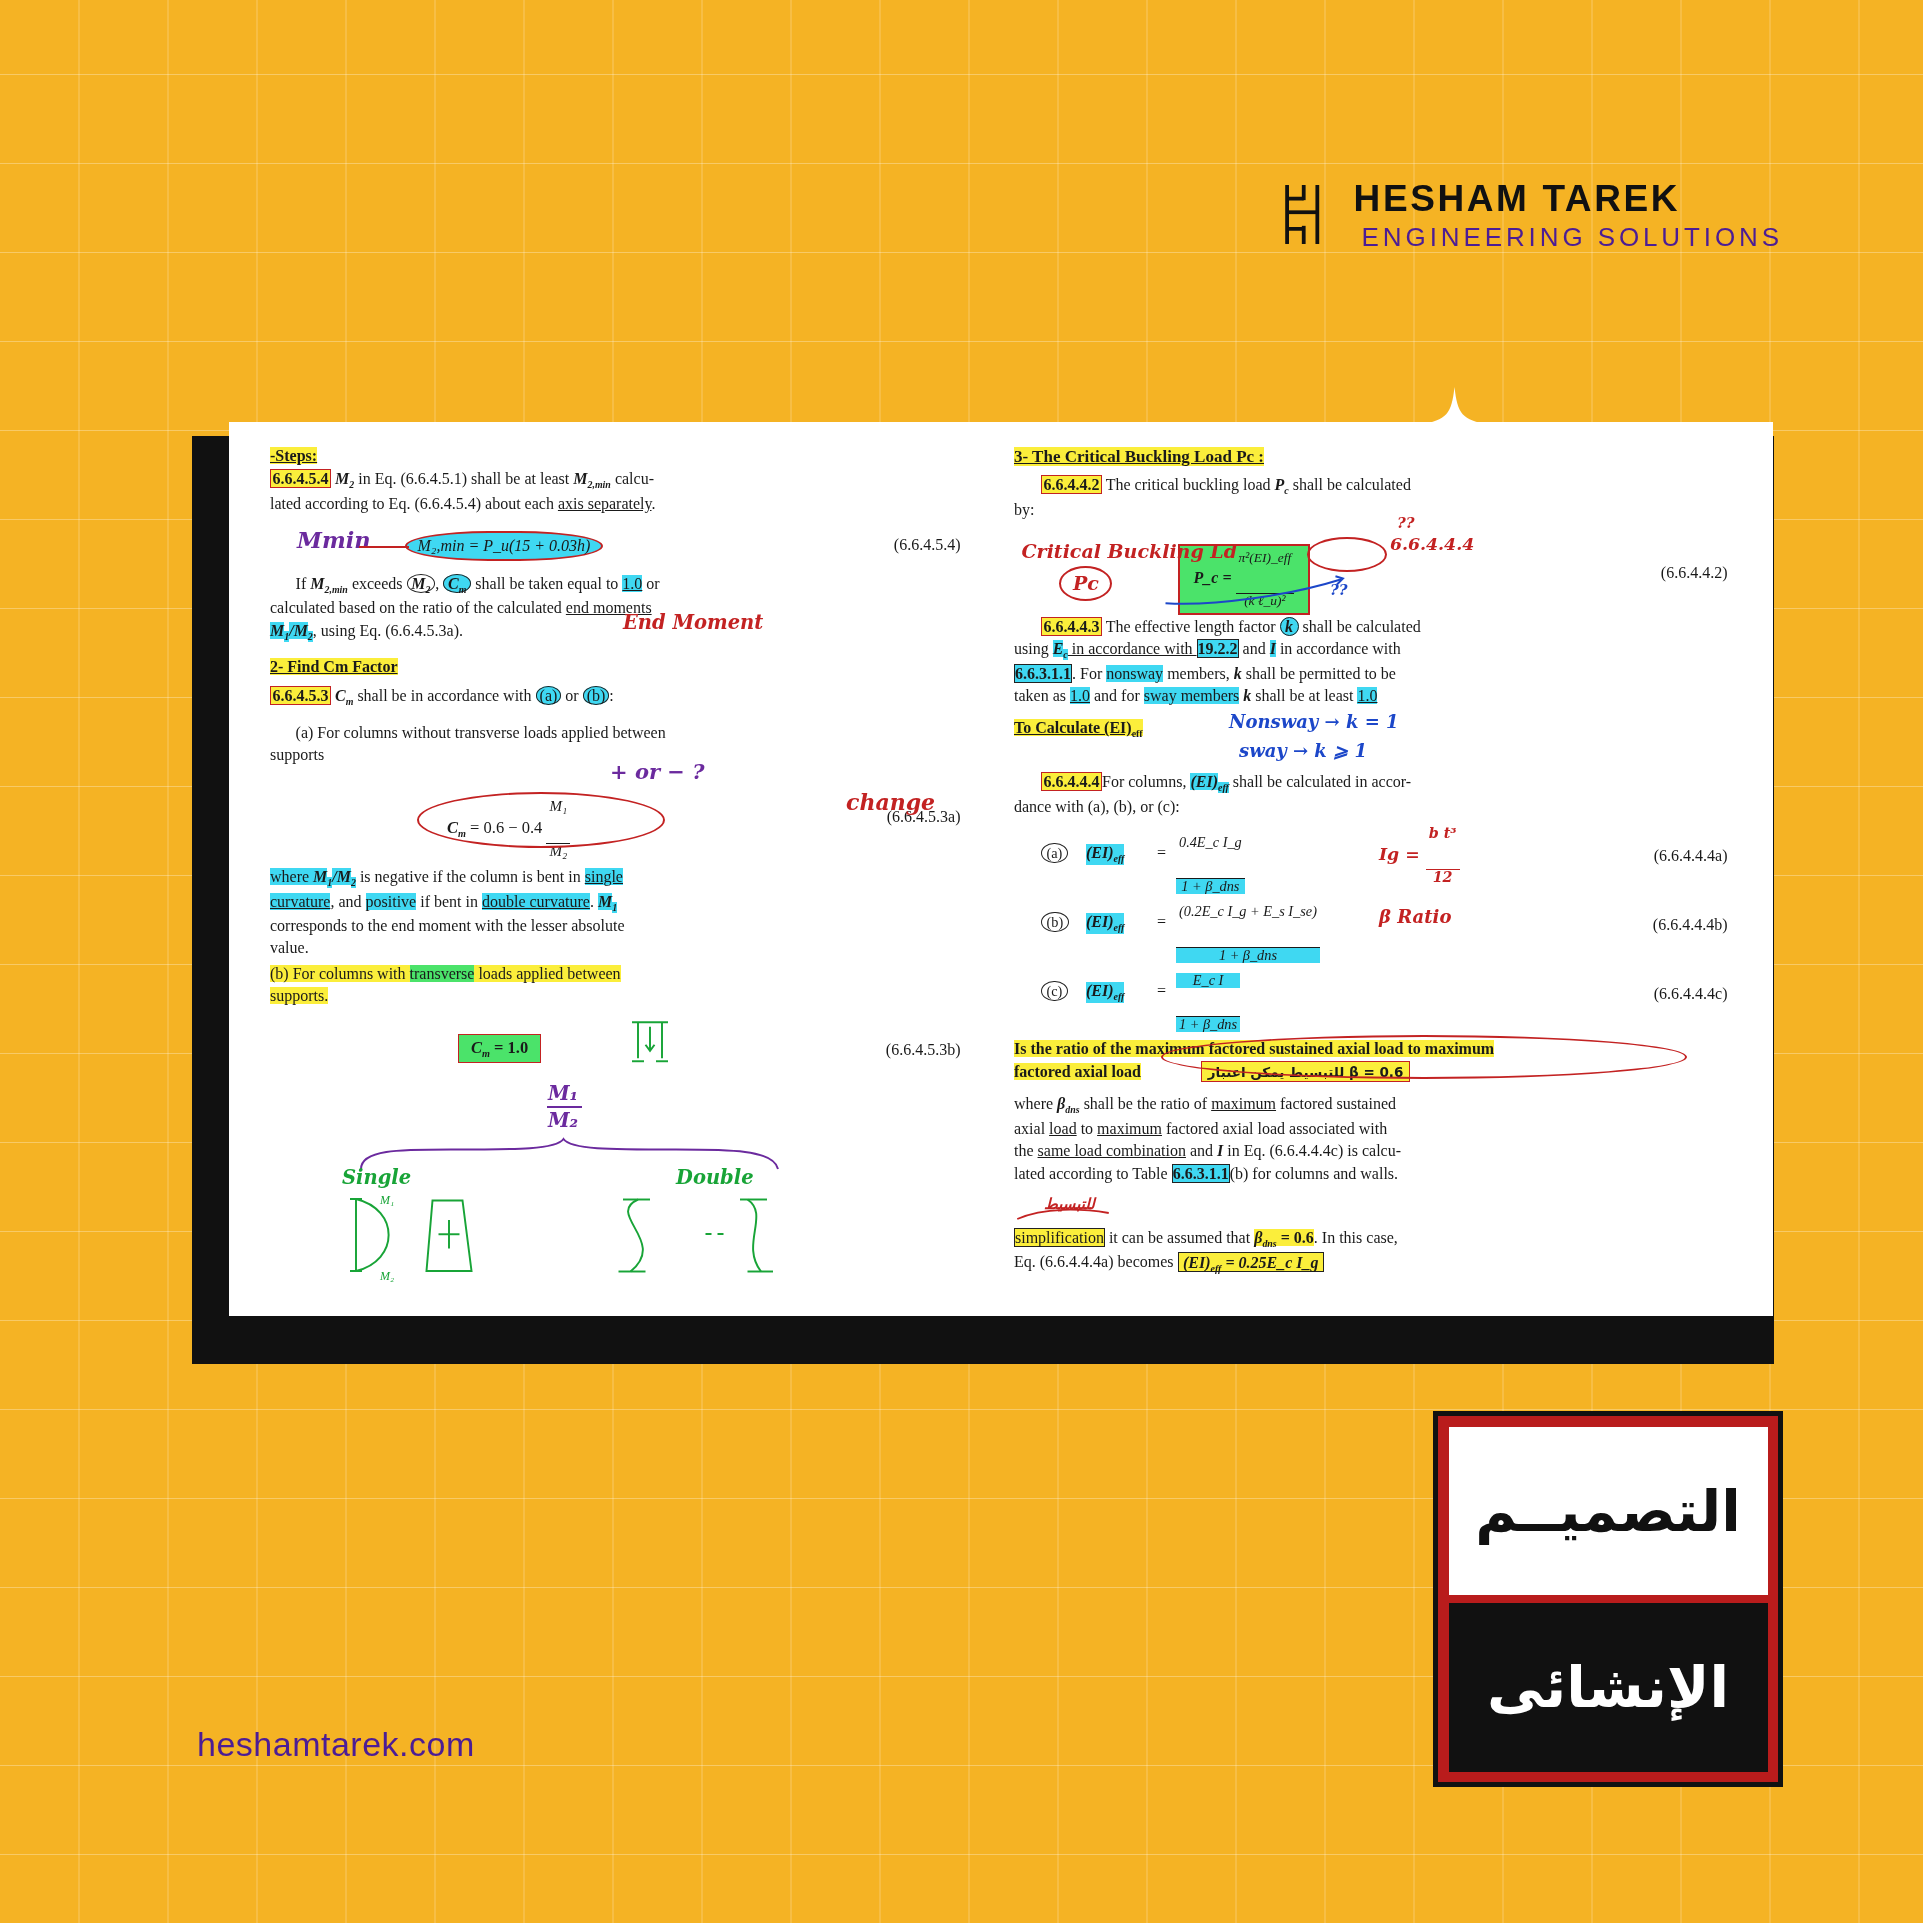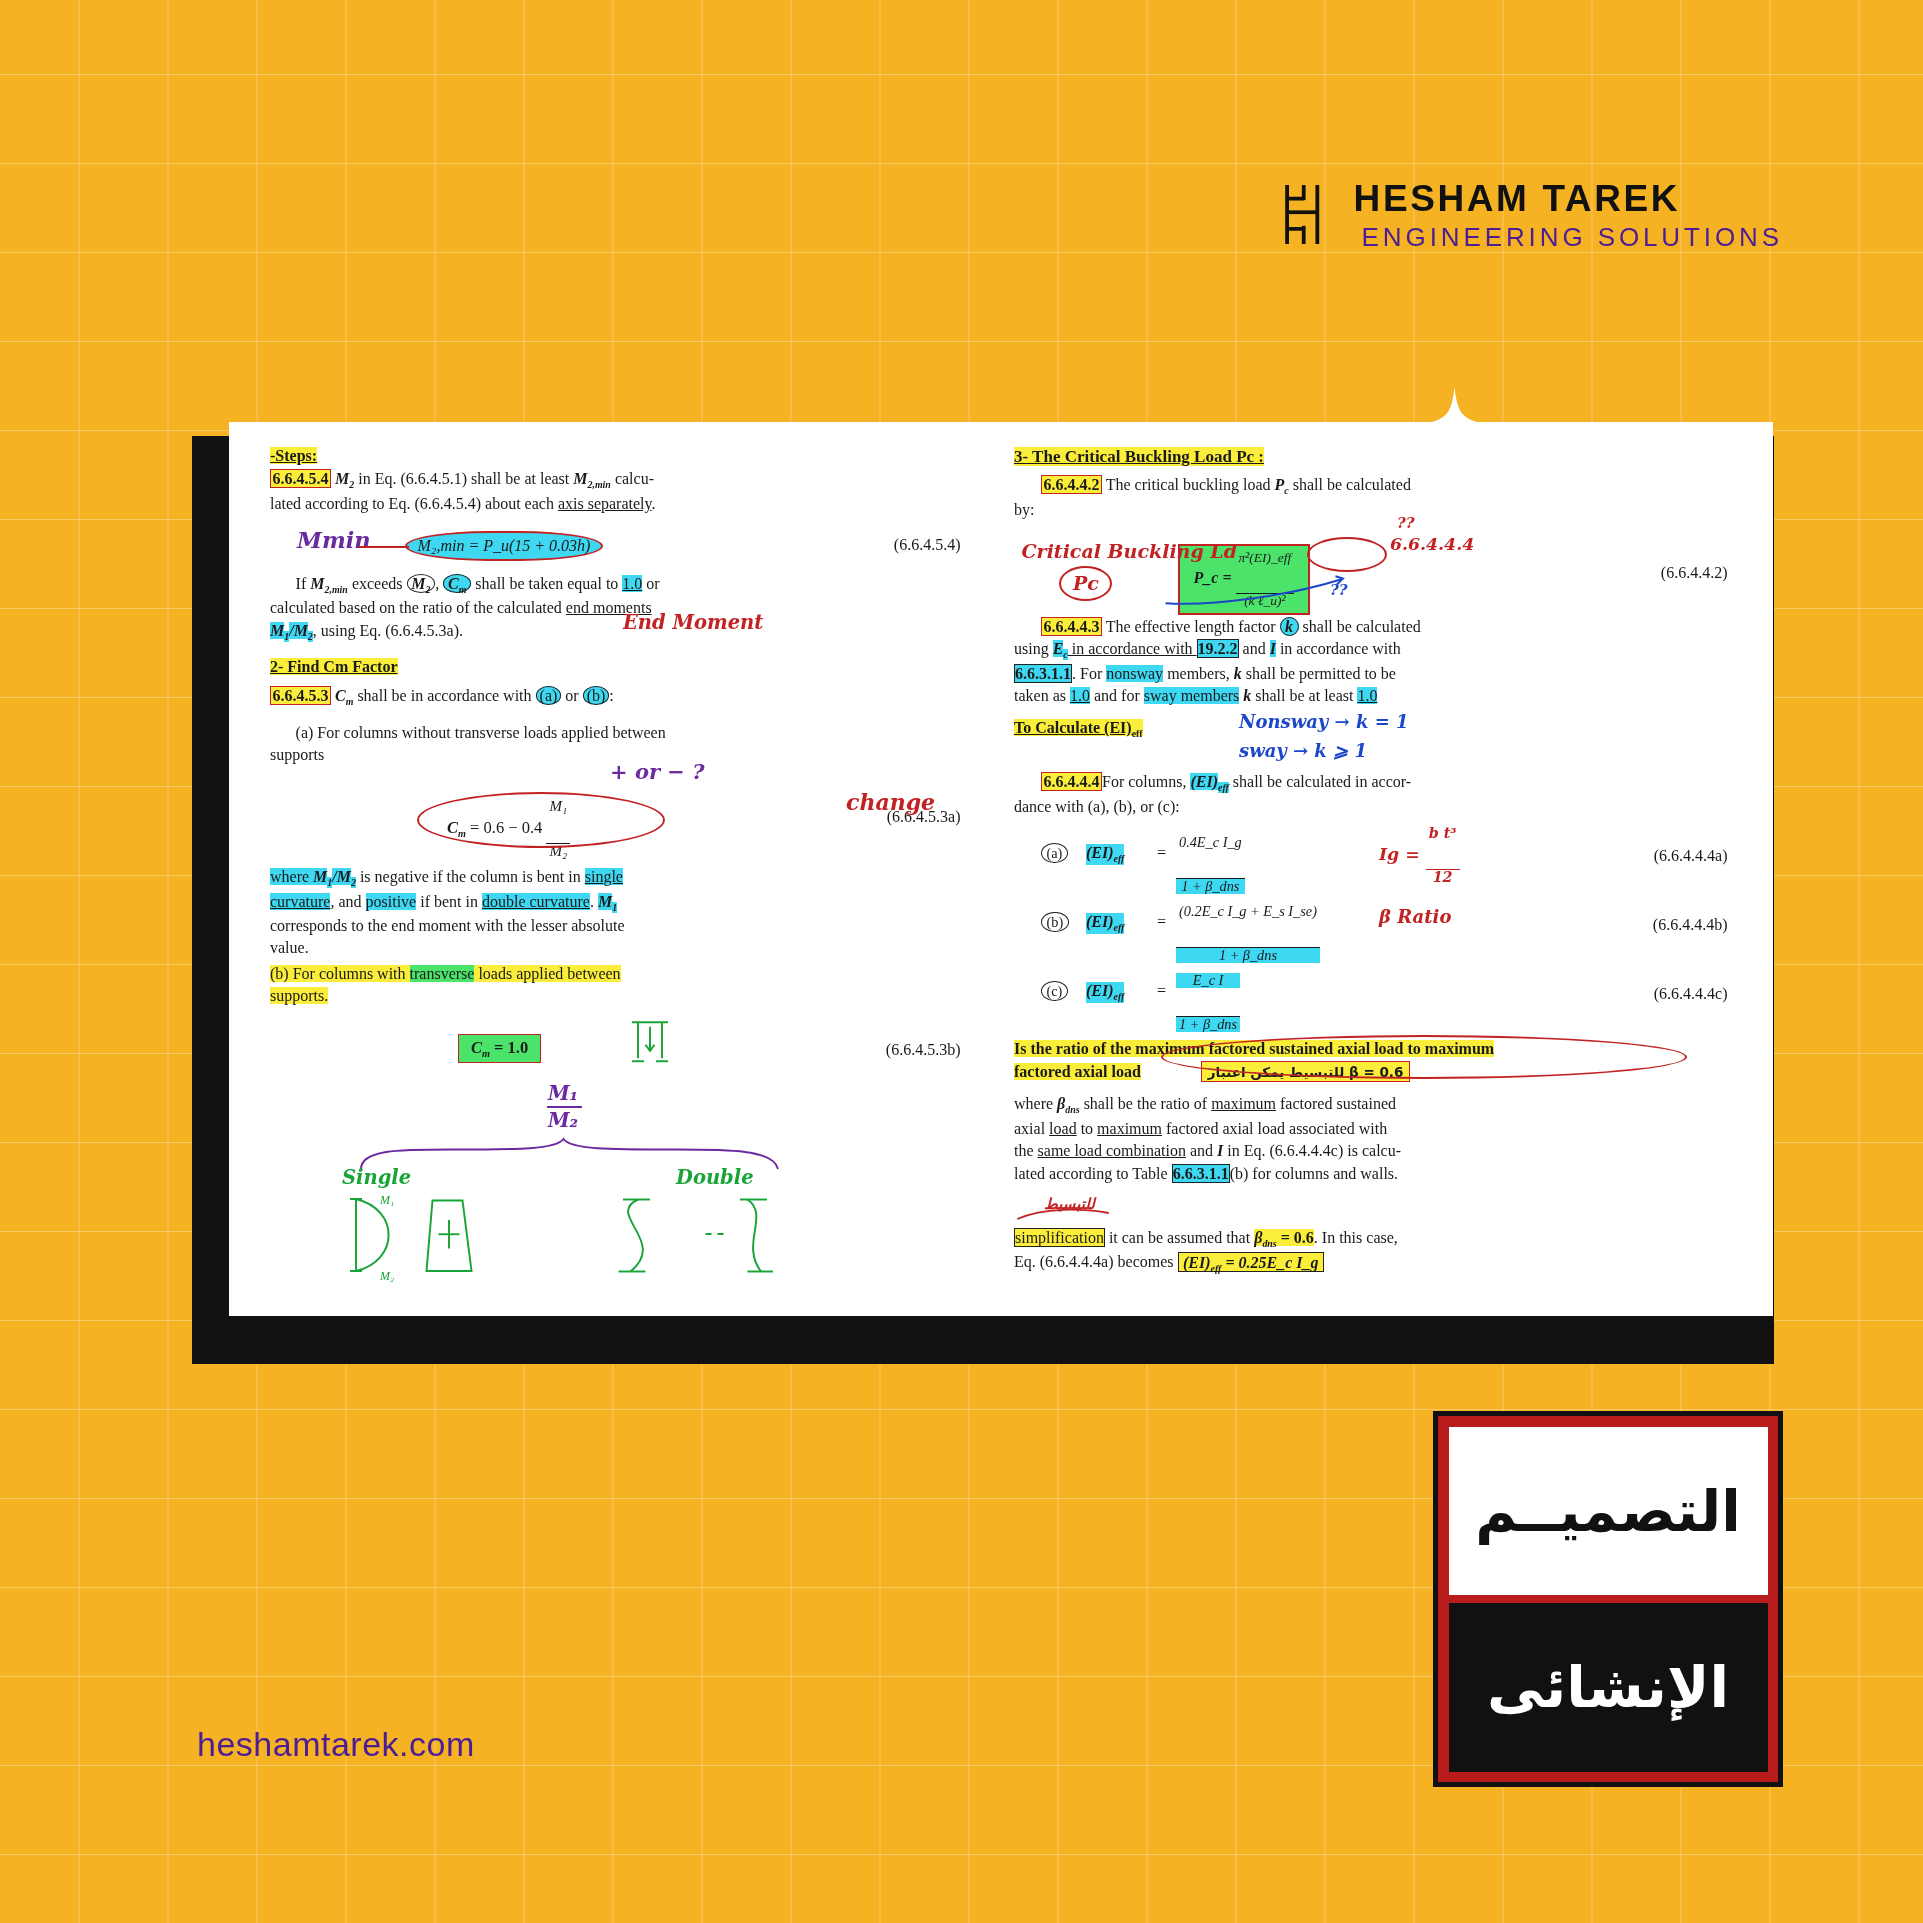--- a/index.html
+++ b/index.html
@@ -355,21 +355,21 @@
         <span class="hl-c b" style="border:1.5px solid #222;">6.6.3.1.1</span><span>. For </span><span class="hl-c">nonsway</span><span> members, </span><span class="b i">k</span><span> shall be permitted to be</span>
       </div>
       <div class="ln tight" style="margin-bottom:9px;">
         <span>taken as </span><span class="hl-c ul">1.0</span><span> and for </span><span class="hl-c">sway members</span><span> </span><span class="b i">k</span><span> shall be at least </span><span class="hl-c ul">1.0</span>
       </div>
 
       <div style="position:relative; height:56px;">
         <div class="ln b" style="position:absolute; left:0; top:1.5px;">
           <span class="hl-y ul"><span>To Calculate (EI)</span><sub>eff</sub></span>
         </div>
-        <div class="hw hw-blue" style="left:225px; top:-4.5px; font-size:18px;">Nonsway  →  k = 1</div>
+        <div class="hw hw-blue" style="left:215px; top:-4.5px; font-size:18px;">Nonsway  →  k = 1</div>
         <div class="hw hw-blue" style="left:225px; top:24px; font-size:18px;">sway  →  k ⩾ 1</div>
       </div>
 
       <div class="ln tight" style="margin-left:27px; position:relative;">
         <span class="hl-y b" style="border:1.5px solid #C32222; padding:0 1.5px;">6.6.4.4.4</span><span>For columns, </span><span class="hl-c b i">(EI)</span><sub class="hl-c b i">eff</sub><span> shall be calculated in accor-</span>
         <span class="hw hw-red" style="left:-195px; top:16px; font-size:22px;">change</span>
       </div>
       <div class="ln tight" style="margin-bottom:12px;">dance with (a), (b), or (c):</div>
 
       <div style="position:relative; height:69px;">

